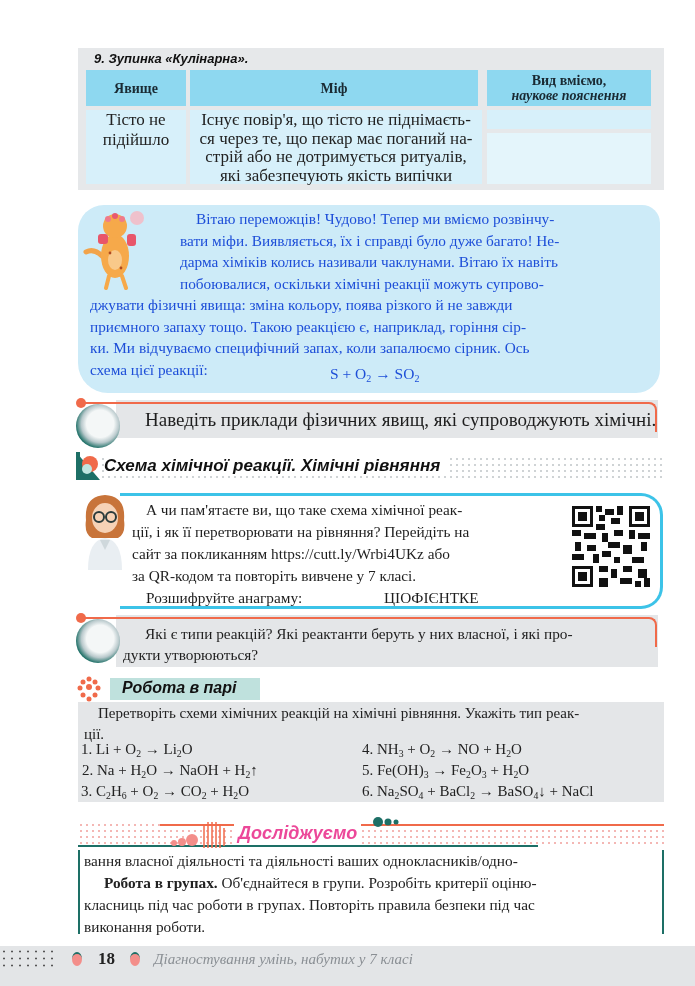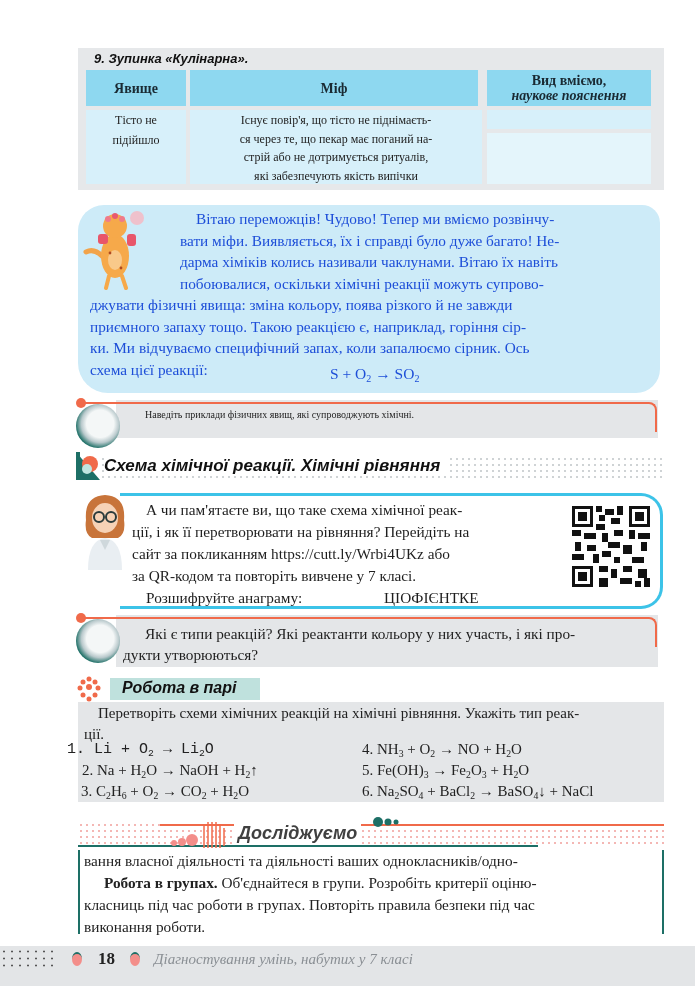--- a/index.html
+++ b/index.html
@@ -6,21 +6,21 @@
   body { width:695px; height:986px; background:#ffffff; position:relative; overflow:hidden;
          font-family:"DejaVu Serif","Liberation Serif",serif; color:#1e1e1e; }
   .abs { position:absolute; }
   .serif { font-family:"Liberation Serif","DejaVu Serif",serif; }
 
   
   .stop9 { left:78px; top:48px; width:586px; height:142px; background:#e6e8ea; }
   .stop9-title { left:94px; top:51px; font-family:"Liberation Sans",sans-serif; font-weight:bold; font-style:italic; font-size:13px; color:#111; }
   .tcell { position:absolute; box-sizing:border-box; }
   .th { background:#8ed8f0; font-family:"Liberation Serif",serif; font-weight:bold; font-size:14px; color:#1a2a33; display:flex; align-items:center; justify-content:center; text-align:center; line-height:15px; }
-  .td { background:#d7f0fa; font-family:"Liberation Serif",serif; font-size:12px; color:#222; text-align:center; line-height:20px; }
+  .td { background:#d7f0fa; font-family:"Liberation Serif",serif; font-size:17px; color:#222; text-align:center; line-height:20px; }
   .th i { font-weight:bold; }
 
   
   .bubble { left:78px; top:205px; width:582px; height:188px; background:#cdebf8; border-radius:26px 18px 24px 30px; }
   .bubble-text { left:90px; top:208px; width:562px; font-family:"Liberation Serif",serif; font-size:15.3px; line-height:21.5px; color:#1d4ed8; text-align:justify; }
   .bubble-text p { margin:0; }
   .formula { font-family:"Liberation Serif",serif; font-size:15.5px; }
   sub { font-size:65%; vertical-align:-3px; line-height:0; }
 
   
@@ -91,21 +91,21 @@
   <p>ки. Ми відчуваємо специфічний запах, коли запалюємо сірник. Ось</p>
   <p style="position:relative;"><span>схема цієї реакції:</span>
     <span class="formula" style="position:absolute;left:240px;top:4px;"><span>S + O</span><sub>2</sub><span> → SO</span><sub>2</sub></span>
   </p>
 </div>
 
 <div class="abs qbox" style="left:116px;top:400px;width:542px;height:38px;"></div>
 <div class="abs qline" style="left:80px;top:402px;width:575px;height:28px;"></div>
 <div class="abs bulb" style="left:76px;top:404px;"></div>
 <div class="abs qdot" style="left:76px;top:398px;"></div>
-<div class="abs serif" style="left:145px;top:409px;font-size:10px;">Наведіть приклади фізичних явищ, які супроводжують хімічні.</div>
+<div class="abs serif" style="left:145px;top:409px;font-size:19px;">Наведіть приклади фізичних явищ, які супроводжують хімічні.</div>
 
 <div class="abs dots" style="left:100px;top:456px;width:562px;height:24px;"></div>
 <svg class="abs" style="left:76px;top:452px;" width="24" height="28" viewBox="0 0 24 28">
   <polygon points="0,0 24,28 0,28" fill="#1d6f66"></polygon>
   <rect x="0" y="0" width="4" height="28" fill="#1d6f66"></rect>
   <circle cx="14" cy="12" r="8" fill="#f06a4a"></circle>
   <circle cx="11" cy="17" r="5" fill="#bfe6e0"></circle>
 </svg>
 <div class="abs section-head" style="left:104px;top:456px;background:#fff;padding-right:6px;">Схема хімічної реакції. Хімічні рівняння</div>
 
@@ -171,21 +171,21 @@
       <rect x="21" y="25" width="2" height="2"></rect>
       <rect x="24" y="24" width="2" height="3"></rect>
   </g>
 </svg>
 
 <div class="abs qbox" style="left:116px;top:615px;width:542px;height:52px;"></div>
 <div class="abs qline" style="left:80px;top:617px;width:575px;height:28px;"></div>
 <div class="abs bulb" style="left:76px;top:619px;"></div>
 <div class="abs qdot" style="left:76px;top:613px;"></div>
 <div class="abs serif" style="left:123px;top:623px;width:530px;font-size:15.3px;line-height:21px;">
-  <div style="padding-left:22px;">Які є типи реакцій? Які реактанти кольору у них участь, і які про-</div>
+  <div style="padding-left:22px;">Які є типи реакцій? Які реактанти беруть у них власної, і які про-</div>
   <div>дукти утворюються?</div>
 </div>
 
 <div class="abs" style="left:110px;top:678px;width:150px;height:22px;background:#bfe1dd;"></div>
 <svg class="abs" style="left:76px;top:675px;" width="26" height="28" viewBox="0 0 26 28">
   <g fill="#f06a4a">
     <circle cx="13" cy="4" r="2.5"></circle>
       <circle cx="7" cy="7" r="2.5"></circle>
       <circle cx="19" cy="7" r="2.5"></circle>
     <circle cx="4" cy="13" r="2.5"></circle>
@@ -196,21 +196,21 @@
       <circle cx="13" cy="24" r="2.5"></circle>
   </g>
 </svg>
 <div class="abs section-head" style="left:122px;top:679px;font-size:16px;">Робота в парі</div>
 
 <div class="abs" style="left:78px;top:702px;width:586px;height:100px;background:#e4e6e8;"></div>
 <div class="abs pair-text" style="left:84px;top:703px;width:578px;">
   <div style="padding-left:14px;">Перетворіть схеми хімічних реакцій на хімічні рівняння. Укажіть тип реак-</div>
   <div>ції.</div>
 </div>
-<div class="abs pair-text" style="left:67px;top:739px;font-family:Liberation Mono, monospace;">1. Li + O<sub>2</sub> → Li<sub>2</sub>O</div>
+<div class="abs pair-text" style="left:81px;top:739px;">1. Li + O<sub>2</sub> → Li<sub>2</sub>O</div>
 <div class="abs pair-text" style="left:82px;top:760px;">2. Na + H<sub>2</sub>O → NaOH + H<sub>2</sub>↑</div>
 <div class="abs pair-text" style="left:81px;top:781px;">3. C<sub>2</sub>H<sub>6</sub> + O<sub>2</sub> → CO<sub>2</sub> + H<sub>2</sub>O</div>
 <div class="abs pair-text" style="left:362px;top:739px;">4. NH<sub>3</sub> + O<sub>2</sub> → NO + H<sub>2</sub>O</div>
 <div class="abs pair-text" style="left:362px;top:760px;">5. Fe(OH)<sub>3</sub> → Fe<sub>2</sub>O<sub>3</sub> + H<sub>2</sub>O</div>
 <div class="abs pair-text" style="left:362px;top:781px;">6. Na<sub>2</sub>SO<sub>4</sub> + BaCl<sub>2</sub> → BaSO<sub>4</sub>↓ + NaCl</div>
 
 <div class="abs" style="left:78px;top:822px;width:586px;height:24px;background-image:radial-gradient(circle,#f4b7b4 1px,transparent 1.3px);background-size:6px 6px;"></div>
 <div class="abs" style="left:160px;top:824px;width:504px;height:2px;background:#f06a4a;"></div>
 <div class="abs" style="left:78px;top:845px;width:460px;height:2px;background:#1d6f66;"></div>
 <svg class="abs" style="left:170px;top:820px;" width="70" height="30" viewBox="0 0 70 30">
@@ -219,21 +219,21 @@
     <circle cx="22" cy="20" r="6" fill="#f38e8a"></circle>
   <g stroke="#f06a4a" stroke-width="1.5">
     <line x1="34" y1="4" x2="34" y2="28"></line>
       <line x1="38" y1="2" x2="38" y2="28"></line>
       <line x1="42" y1="2" x2="42" y2="28"></line>
     <line x1="46" y1="2" x2="46" y2="28"></line>
       <line x1="50" y1="4" x2="50" y2="28"></line>
       <line x1="54" y1="8" x2="54" y2="26"></line>
   </g>
 </svg>
-<div class="abs" style="left:234px;top:823px;background:#fff;padding:0 4px;font-family:'Liberation Sans',sans-serif;font-weight:bold;font-style:italic;font-size:18px;color:#404040;">Досліджуємо</div>
+<div class="abs" style="left:234px;top:823px;background:#fff;padding:0 4px;font-family:'Liberation Sans',sans-serif;font-weight:bold;font-style:italic;font-size:18px;color:#ec4899;">Досліджуємо</div>
 <svg class="abs" style="left:372px;top:815px;" width="30" height="14" viewBox="0 0 30 14">
   <circle cx="6" cy="7" r="5" fill="#1d6f66"></circle>
     <circle cx="16" cy="7" r="3.5" fill="#1d6f66"></circle>
     <circle cx="24" cy="7" r="2.5" fill="#1d6f66"></circle>
 </svg>
 
 <div class="abs" style="left:78px;top:850px;width:2px;height:84px;background:#1d6f66;"></div>
 <div class="abs" style="left:662px;top:850px;width:2px;height:84px;background:#1d6f66;"></div>
 <div class="abs research-body" style="left:84px;top:850px;width:575px;">
   <div>вання власної діяльності та діяльності ваших однокласників/одно-</div>

